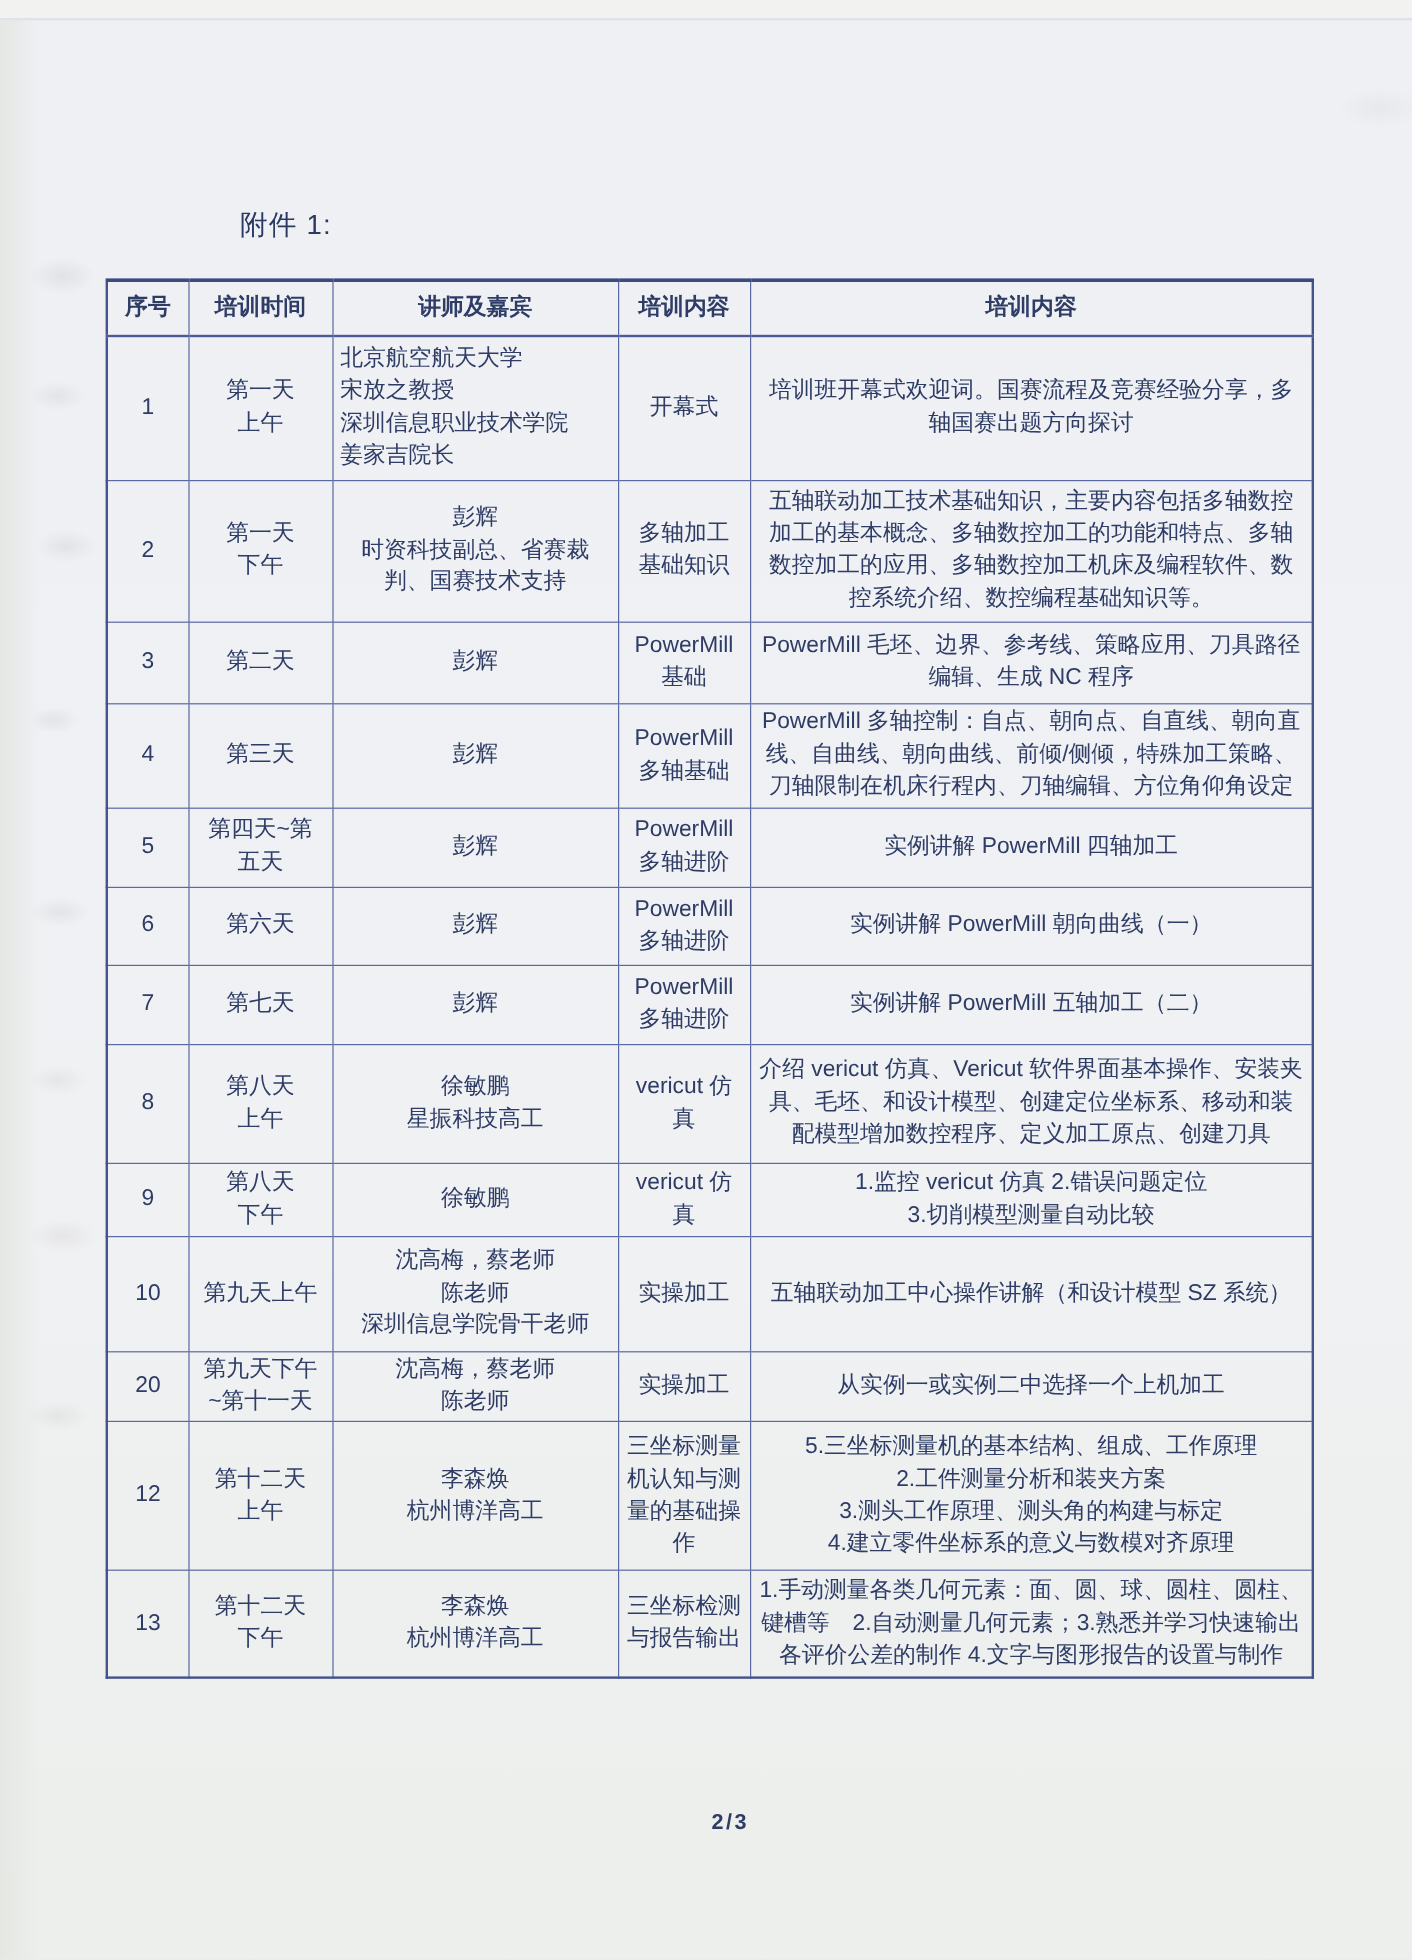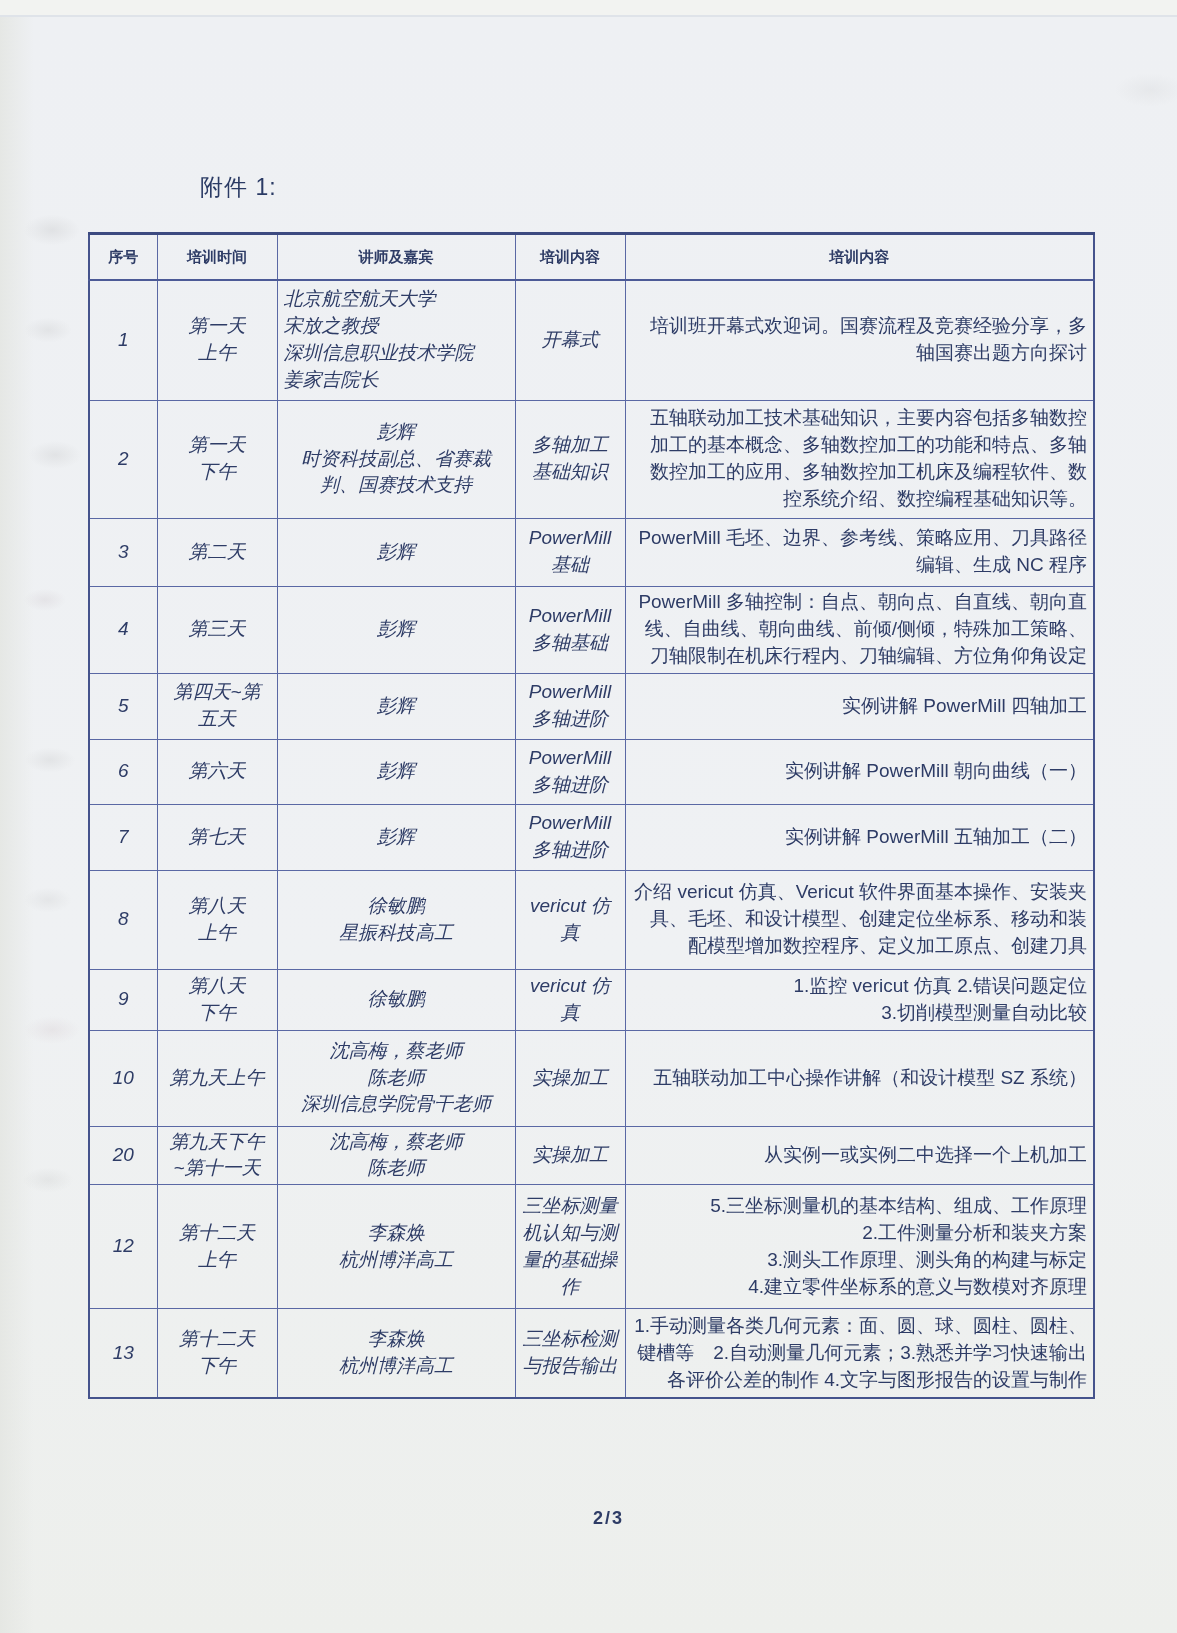--- a/index.html
+++ b/index.html
@@ -49,26 +49,26 @@
     border:2px solid #45538c;
   }
   .schedule th, .schedule td {
     border:1.5px solid #5a68a4;
     vertical-align:middle;
     padding:2px 6px;
     line-height:1.42;
     overflow:hidden;
   }
   .schedule th {
-    height:40px; font-size:15px; font-weight:bold; text-align:center;
+    height:40px; font-size:19px; font-weight:bold; text-align:center;
     border-top:3px solid #3c4a80; border-bottom:2px solid #4c5a96;
     padding:2px 2px;
   }
-  .c-no, .c-time, .c-lect, .c-topic { text-align:center; white-space:pre-line;font-style:italic; }
-  .c-content { text-align:right; padding:4px 11px; white-space:pre-line; line-height:1.45; }
+  .c-no, .c-time, .c-lect, .c-topic { text-align:center; white-space:pre-line; }
+  .c-content { text-align:center; padding:4px 11px; white-space:pre-line; line-height:1.45; }
   .lect-left { text-align:left; padding-left:12px; }
   .page-num {
     position:absolute; left:0; top:1508px; width:1177px; text-align:center;
     font-size:18px; font-weight:bold; color:#2e3c66; letter-spacing:2px;margin-left:20px;
   }
 </style>
 </head>
 <body>
 
 <div class="paper">

